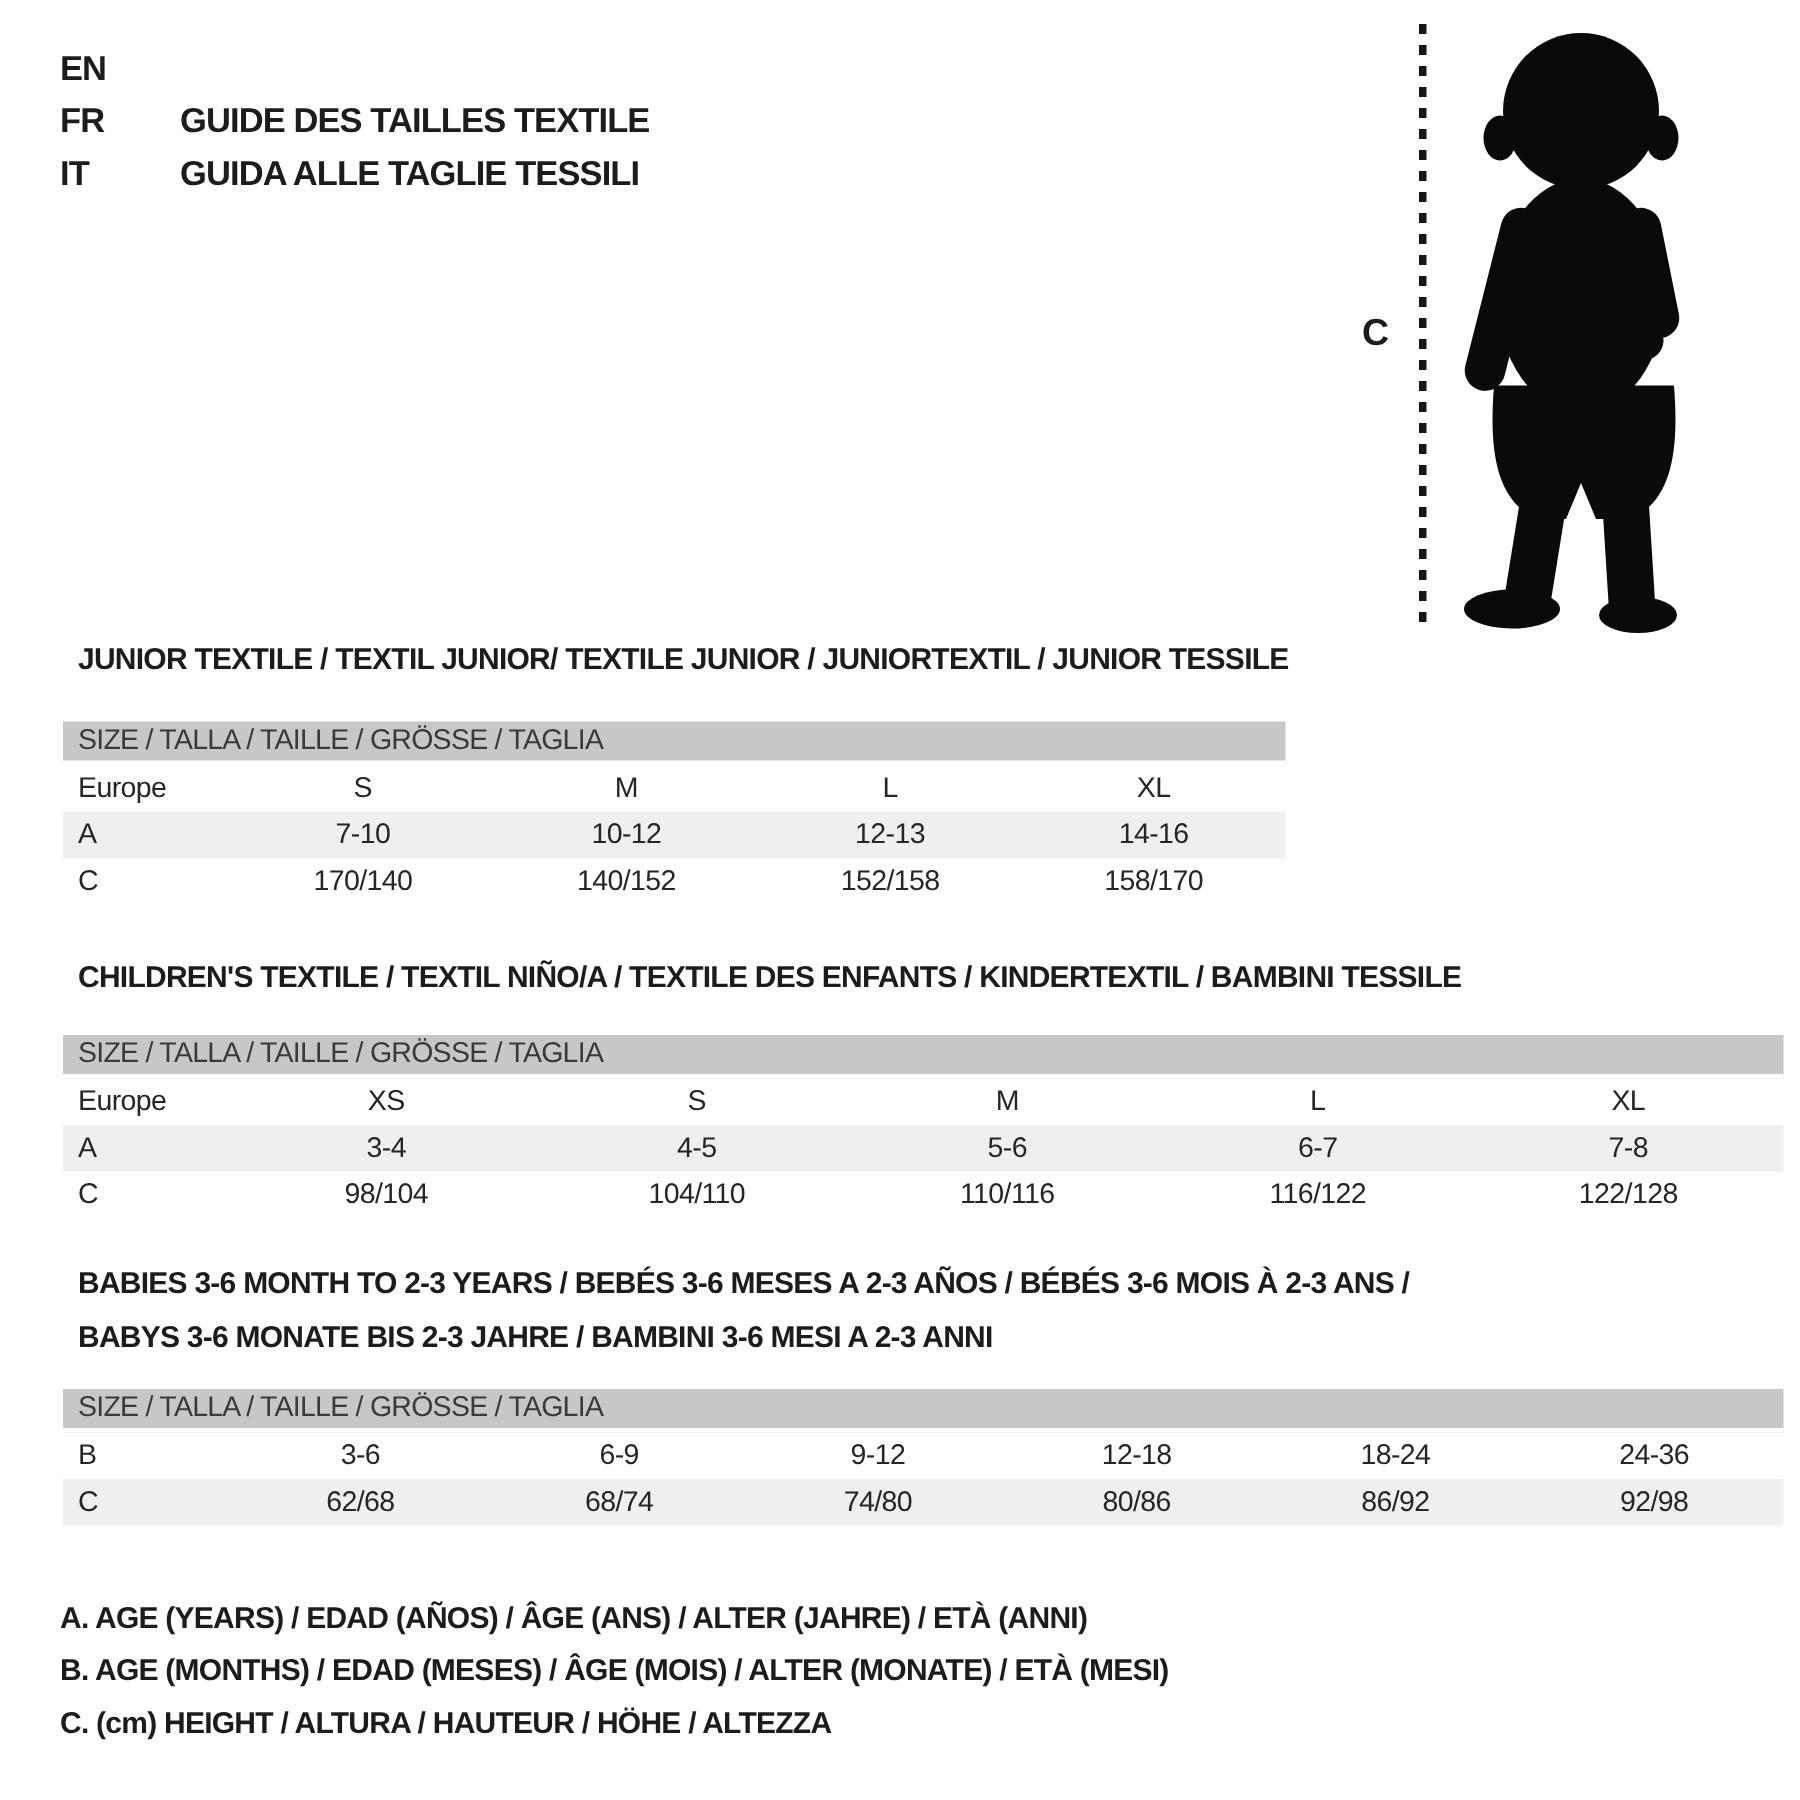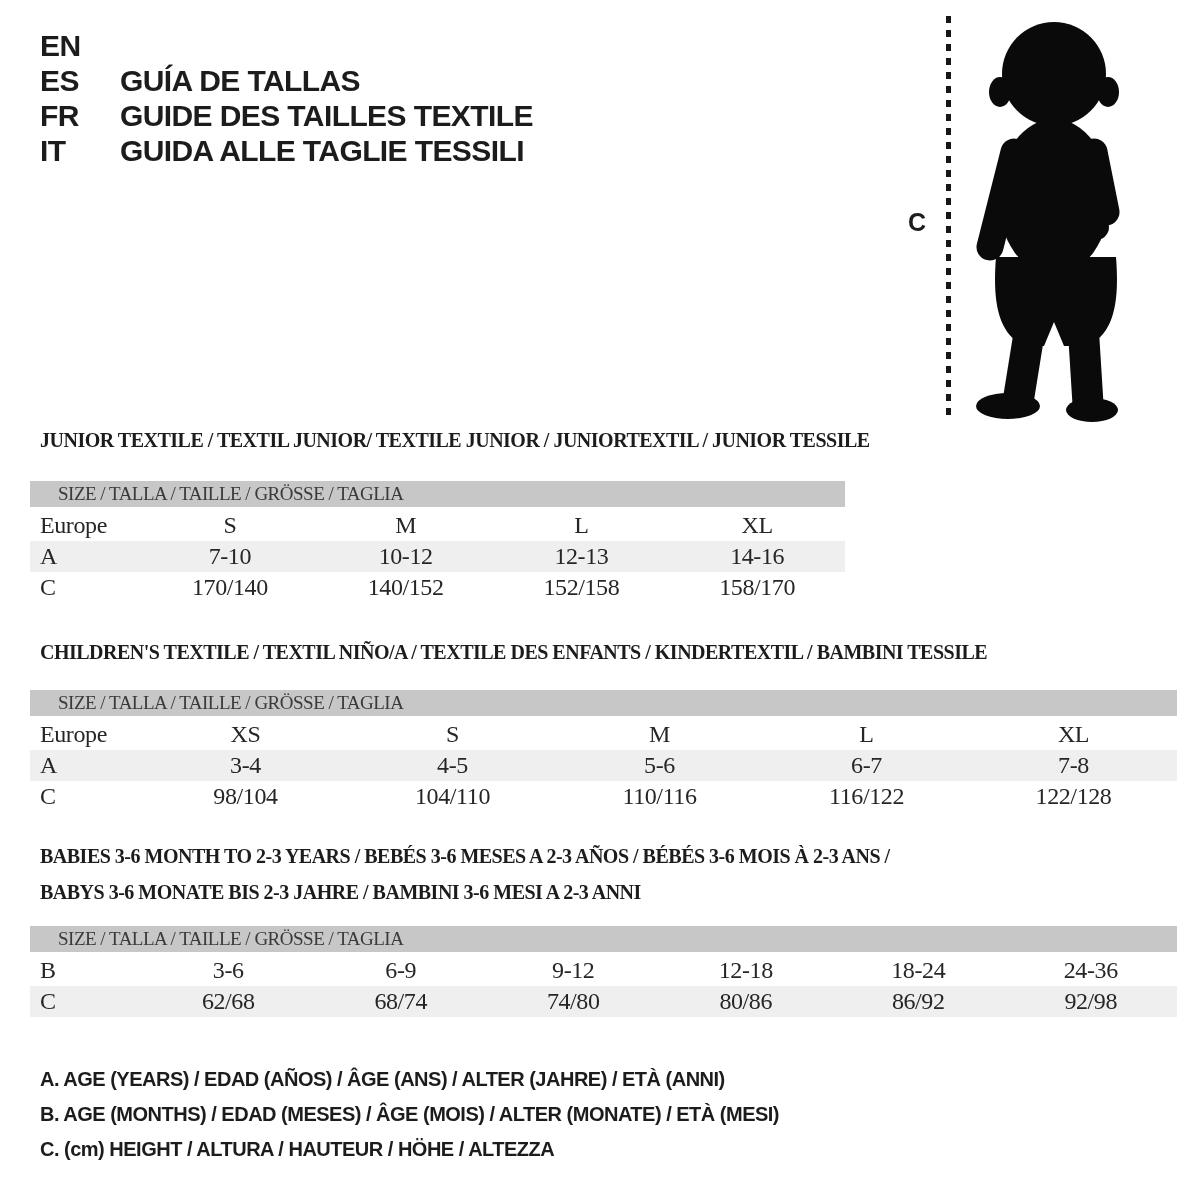--- a/index.html
+++ b/index.html
@@ -4,65 +4,61 @@
 <style>
   html,body{margin:0;padding:0;background:#ffffff;}
   .page{
     position:relative;width:1200px;height:1200px;background:#ffffff;
     font-family:"Liberation Sans",sans-serif;color:#1c1c1c;overflow:hidden;
     font-stretch:condensed;
   }
   
   .langs{position:absolute;left:40px;top:28px;}
   .lang-row{display:flex;height:35px;align-items:center;
-    font-weight:700;font-size:30px;letter-spacing:-0.6px;}
+    font-weight:700;font-size:23px;letter-spacing:-0.6px;}
   .lang-code{width:80px;}
   
   .measure-line{position:absolute;left:946px;top:16px;width:5px;height:402px;
     background:repeating-linear-gradient(to bottom,#161616 0 7px,transparent 7px 14px);}
   .measure-label{position:absolute;left:908px;top:208px;
     font-weight:700;font-size:25px;letter-spacing:-0.5px;}
   .toddler{position:absolute;left:966px;top:22px;}
   
-  .sec{position:absolute;left:30px;font-family:Liberation Serif, serif;}
+  .sec{position:absolute;left:42px;}
   .sec-junior{top:428px;width:815px;}
   .sec-children{top:640px;width:1147px;}
   .sec-babies{top:838px;width:1147px;}
   .sec-title{font-weight:700;font-size:20px;line-height:24px;
     letter-spacing:-0.5px;margin-left:10px;white-space:nowrap;}
   .sec-babies .sec-title{line-height:36px;}
   .sec-junior .size-table{margin-top:29px;}
   .sec-children .size-table{margin-top:26px;}
   .sec-babies .size-table{margin-top:16px;}
   
   .t-header{height:29px;background:#c7c7c7;display:flex;align-items:center;
-    padding-left:28px;font-size:19px;letter-spacing:-0.5px;color:#3a3a3a;
+    padding-left:10px;font-size:19px;letter-spacing:-0.5px;color:#3a3a3a;
     border-bottom:3px solid #ffffff;box-sizing:border-box;}
-  .t-row{display:grid;height:31px;align-items:center;font-size:24px;
+  .t-row{display:grid;height:31px;align-items:center;font-size:19px;
     letter-spacing:-0.4px;color:#262626;}
   .t-row.shaded{background:#efefef;}
   .cell{text-align:center;}
   .cell-label{text-align:left;padding-left:10px;}
   
   .legend{position:absolute;left:40px;top:1062px;}
   .legend-line{font-weight:700;font-size:20px;line-height:35px;
     letter-spacing:-0.5px;white-space:nowrap;}
 </style>
 </head>
 <body>
 
 <div class="page">
 
   <div class="langs">
     <div class="lang-row">
       <span class="lang-code">EN</span>
-    </div>
-    <div class="lang-row">
-      <span class="lang-code">ES</span>
-      <span class="lang-title">GUÍA DE TALLAS</span>
     </div>
     <div class="lang-row">
       <span class="lang-code">FR</span>
       <span class="lang-title">GUIDE DES TAILLES TEXTILE</span>
     </div>
     <div class="lang-row">
       <span class="lang-code">IT</span>
       <span class="lang-title">GUIDA ALLE TAGLIE TESSILI</span>
     </div>
   </div>

